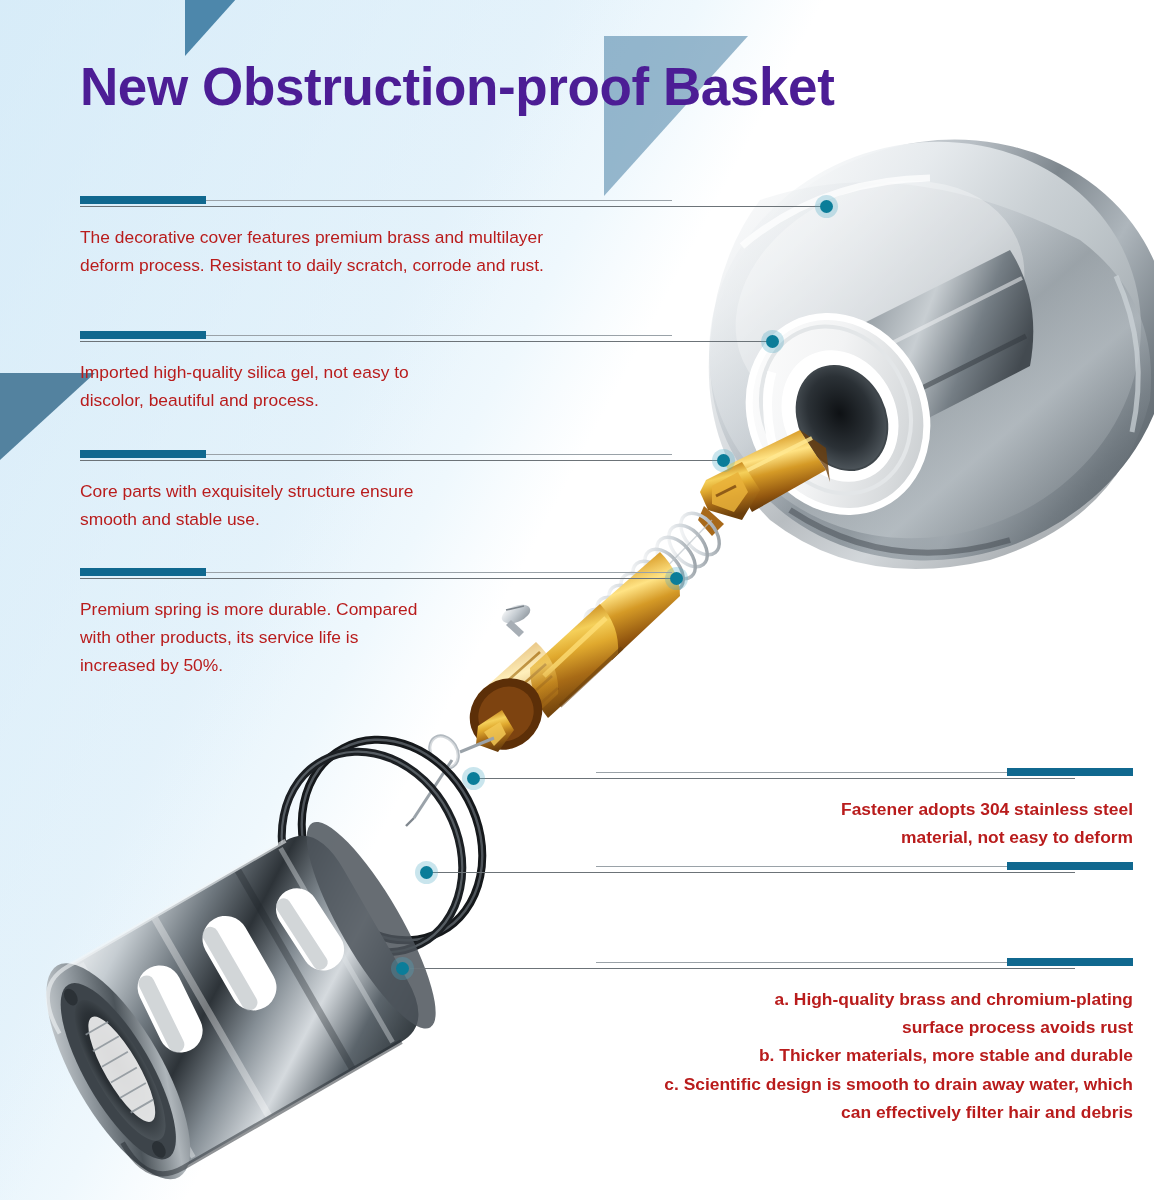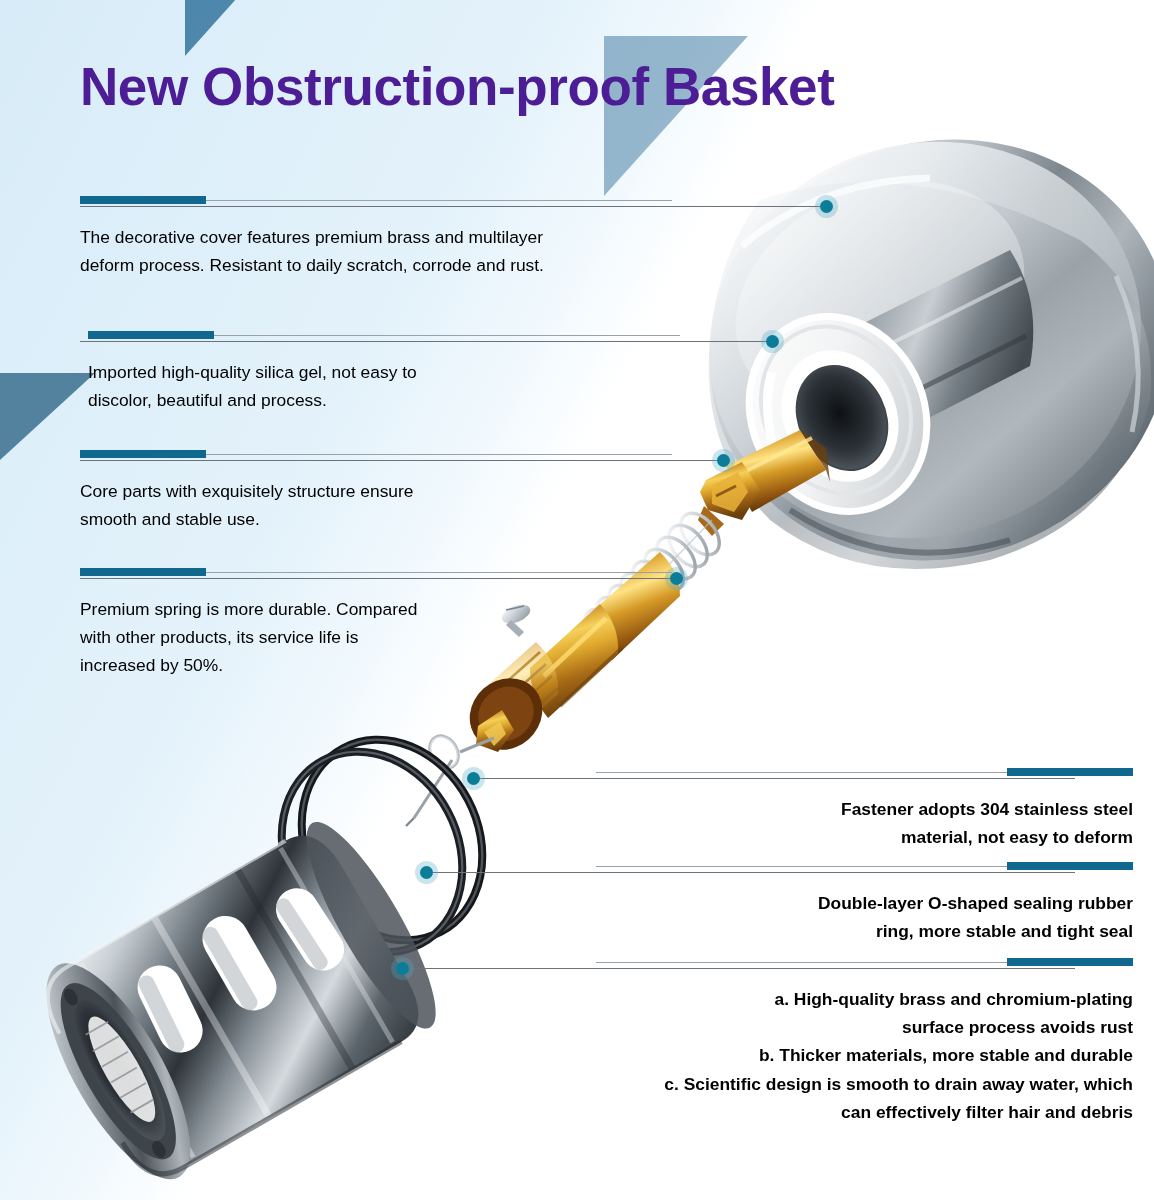--- a/index.html
+++ b/index.html
@@ -49,21 +49,21 @@
   
   .callout{position:absolute;}
   .rule{position:relative;height:9px;}
   .rule .bar{position:absolute;top:0;height:8px;background:#10688f;width:126px;}
   .rule .hair{position:absolute;top:4px;height:1px;background:#9aa2a8;}
   .callout.left .rule .bar{left:0;}
   .callout.left .rule .hair{left:126px;right:0;}
   .callout.right .rule .bar{right:0;}
   .callout.right .rule .hair{left:0;right:126px;}
   .ctext{
-    margin-top:18px;font-size:17.4px;line-height:1.62;color:#000000;
+    margin-top:18px;font-size:17.4px;line-height:1.62;color:#b91c1c;
     font-family:"Liberation Sans","DejaVu Sans",sans-serif;
   }
   .callout.left .ctext{text-align:left;}
   .callout.right .ctext{text-align:right;font-weight:bold;}
   .ctext div{white-space:nowrap;}
   
   .leader{position:absolute;height:1px;background:#6c7378;}
   .dot{
     position:absolute;width:13px;height:13px;border-radius:50%;
     background:#0b7d99;box-shadow:0 0 0 5px rgba(77,170,195,.30);
@@ -336,21 +336,21 @@
     <div class="rule">
       <div class="bar"></div>
       <div class="hair"></div>
     </div>
     <div class="ctext">
       <div>The decorative cover features premium brass and multilayer</div>
       <div>deform process. Resistant to daily scratch, corrode and rust.</div>
     </div>
   </div>
 
-  <div class="callout left" style="left:88px;top:331px;width:592px;">
+  <div class="callout left" style="left:80px;top:331px;width:592px;">
     <div class="rule">
       <div class="bar"></div>
       <div class="hair"></div>
     </div>
     <div class="ctext">
       <div>Imported high-quality silica gel, not easy to</div>
       <div>discolor, beautiful and process.</div>
     </div>
   </div>
 
@@ -385,24 +385,20 @@
     <div class="ctext">
       <div>Fastener adopts 304 stainless steel</div>
       <div>material, not easy to deform</div>
     </div>
   </div>
 
   <div class="callout right" style="left:596px;top:862px;width:537px;">
     <div class="rule">
       <div class="bar"></div>
       <div class="hair"></div>
-    </div>
-    <div class="ctext">
-      <div>Double-layer O-shaped sealing rubber</div>
-      <div>ring, more stable and tight seal</div>
     </div>
   </div>
 
   <div class="callout right" style="left:596px;top:958px;width:537px;">
     <div class="rule">
       <div class="bar"></div>
       <div class="hair"></div>
     </div>
     <div class="ctext">
       <div>a. High-quality brass and chromium-plating</div>

